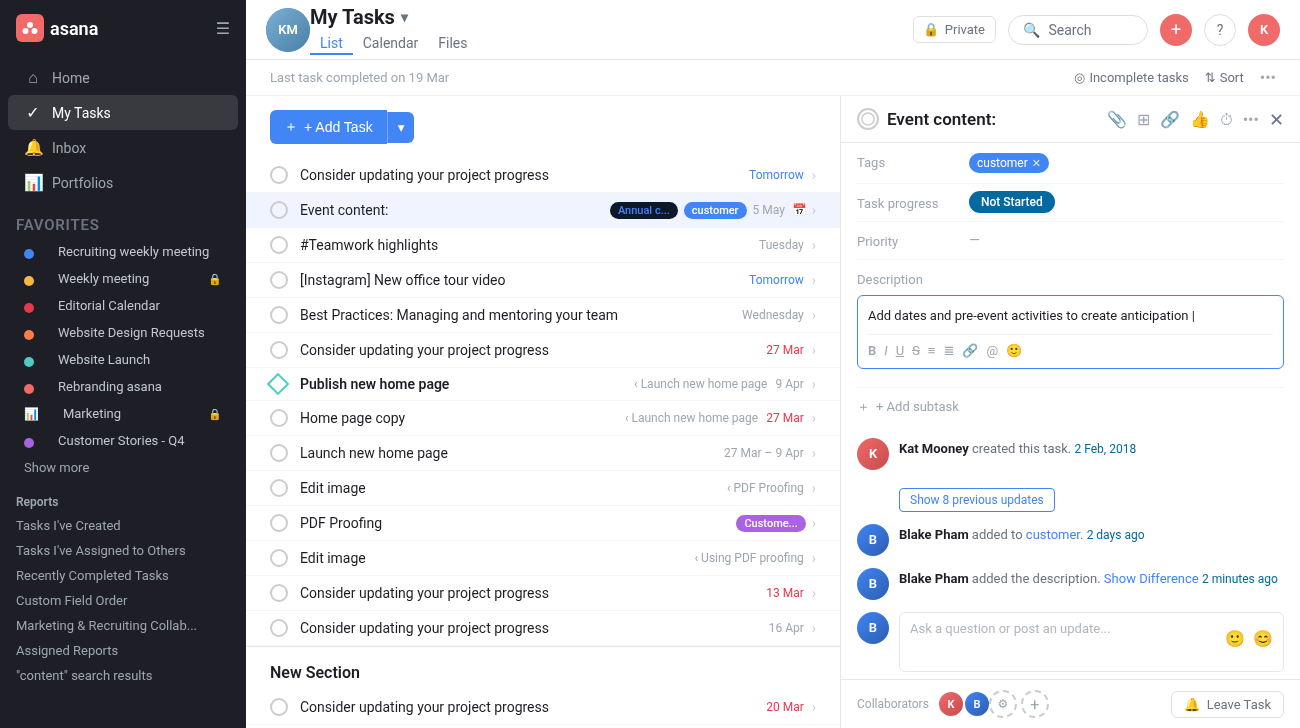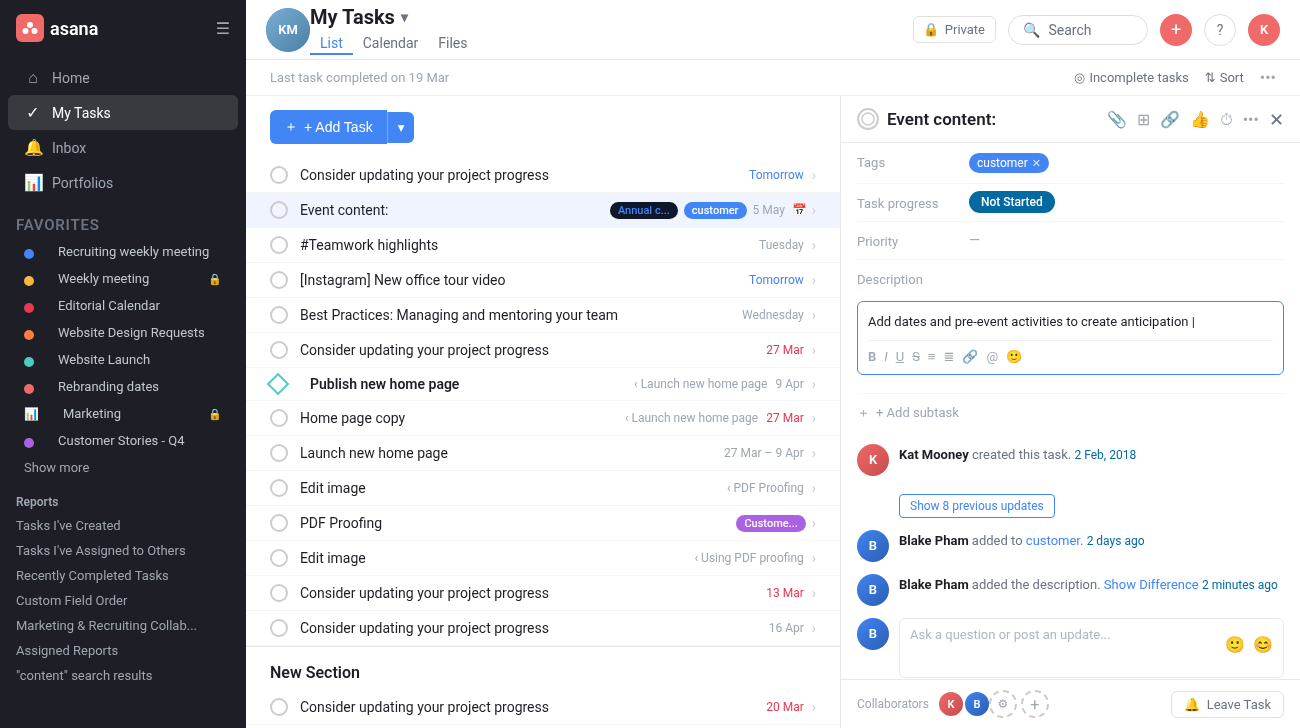--- a/index.html
+++ b/index.html
@@ -192,21 +192,21 @@
     <div class="favorites-item">
       <div class="dot dot-orange"></div>
       <span class="fav-name">Website Design Requests</span>
     </div>
     <div class="favorites-item">
       <div class="dot dot-teal"></div>
       <span class="fav-name">Website Launch</span>
     </div>
     <div class="favorites-item">
       <div class="dot dot-pink"></div>
-      <span class="fav-name">Rebranding dates</span>
+      <span class="fav-name">Rebranding asana</span>
     </div>
     <div class="favorites-item">
       <span class="bar-icon">📊</span>
       <span class="fav-name">Marketing</span>
       <span class="lock-icon">🔒</span>
     </div>
     <div class="favorites-item">
       <div class="dot dot-purple"></div>
       <span class="fav-name">Customer Stories - Q4</span>
     </div>
@@ -326,21 +326,21 @@
 
       <div class="task-item">
         <div class="task-check"></div>
         <span class="task-name">Consider updating your project progress</span>
         <span class="task-date red">27 Mar</span>
         <span class="task-arrow">›</span>
       </div>
 
       <div class="task-item">
         <div class="task-check diamond" style="border-color:#4ecbc4;"></div>
-        <span class="task-name bold" style="margin-left:12px;">Publish new home page</span>
+        <span class="task-name bold" style="margin-left:2px;">Publish new home page</span>
         <span class="sub-task-ref">‹ Launch new home page</span>
         <span class="task-date">9 Apr</span>
         <span class="task-arrow">›</span>
       </div>
 
       <div class="task-item">
         <div class="task-check"></div>
         <span class="task-name">Home page copy</span>
         <span class="sub-task-ref">‹ Launch new home page</span>
         <span class="task-date red">27 Mar</span>
@@ -438,21 +438,21 @@
           </div>
         </div>
 
         <div class="detail-field">
           <span class="detail-field-label">Priority</span>
           <div class="detail-field-value">
             <span class="priority-dash">—</span>
           </div>
         </div>
 
-        <div class="detail-field" style="flex-direction:column;align-items:flex-start;gap:6px;">
+        <div class="detail-field" style="flex-direction:column;align-items:flex-start;gap:0;">
           <span class="detail-field-label">Description</span>
           <div class="description-box" style="width:100%;">
             <div class="description-text">Add dates and pre-event activities to create anticipation |</div>
             <div class="description-toolbar">
               <span class="desc-tool">B</span>
               <span class="desc-tool" style="font-style:italic;font-weight:400;">I</span>
               <span class="desc-tool" style="text-decoration:underline;font-weight:400;">U</span>
               <span class="desc-tool" style="text-decoration:line-through;font-weight:400;">S</span>
               <span class="desc-tool" style="font-weight:400;">≡</span>
               <span class="desc-tool" style="font-weight:400;">≣</span>

